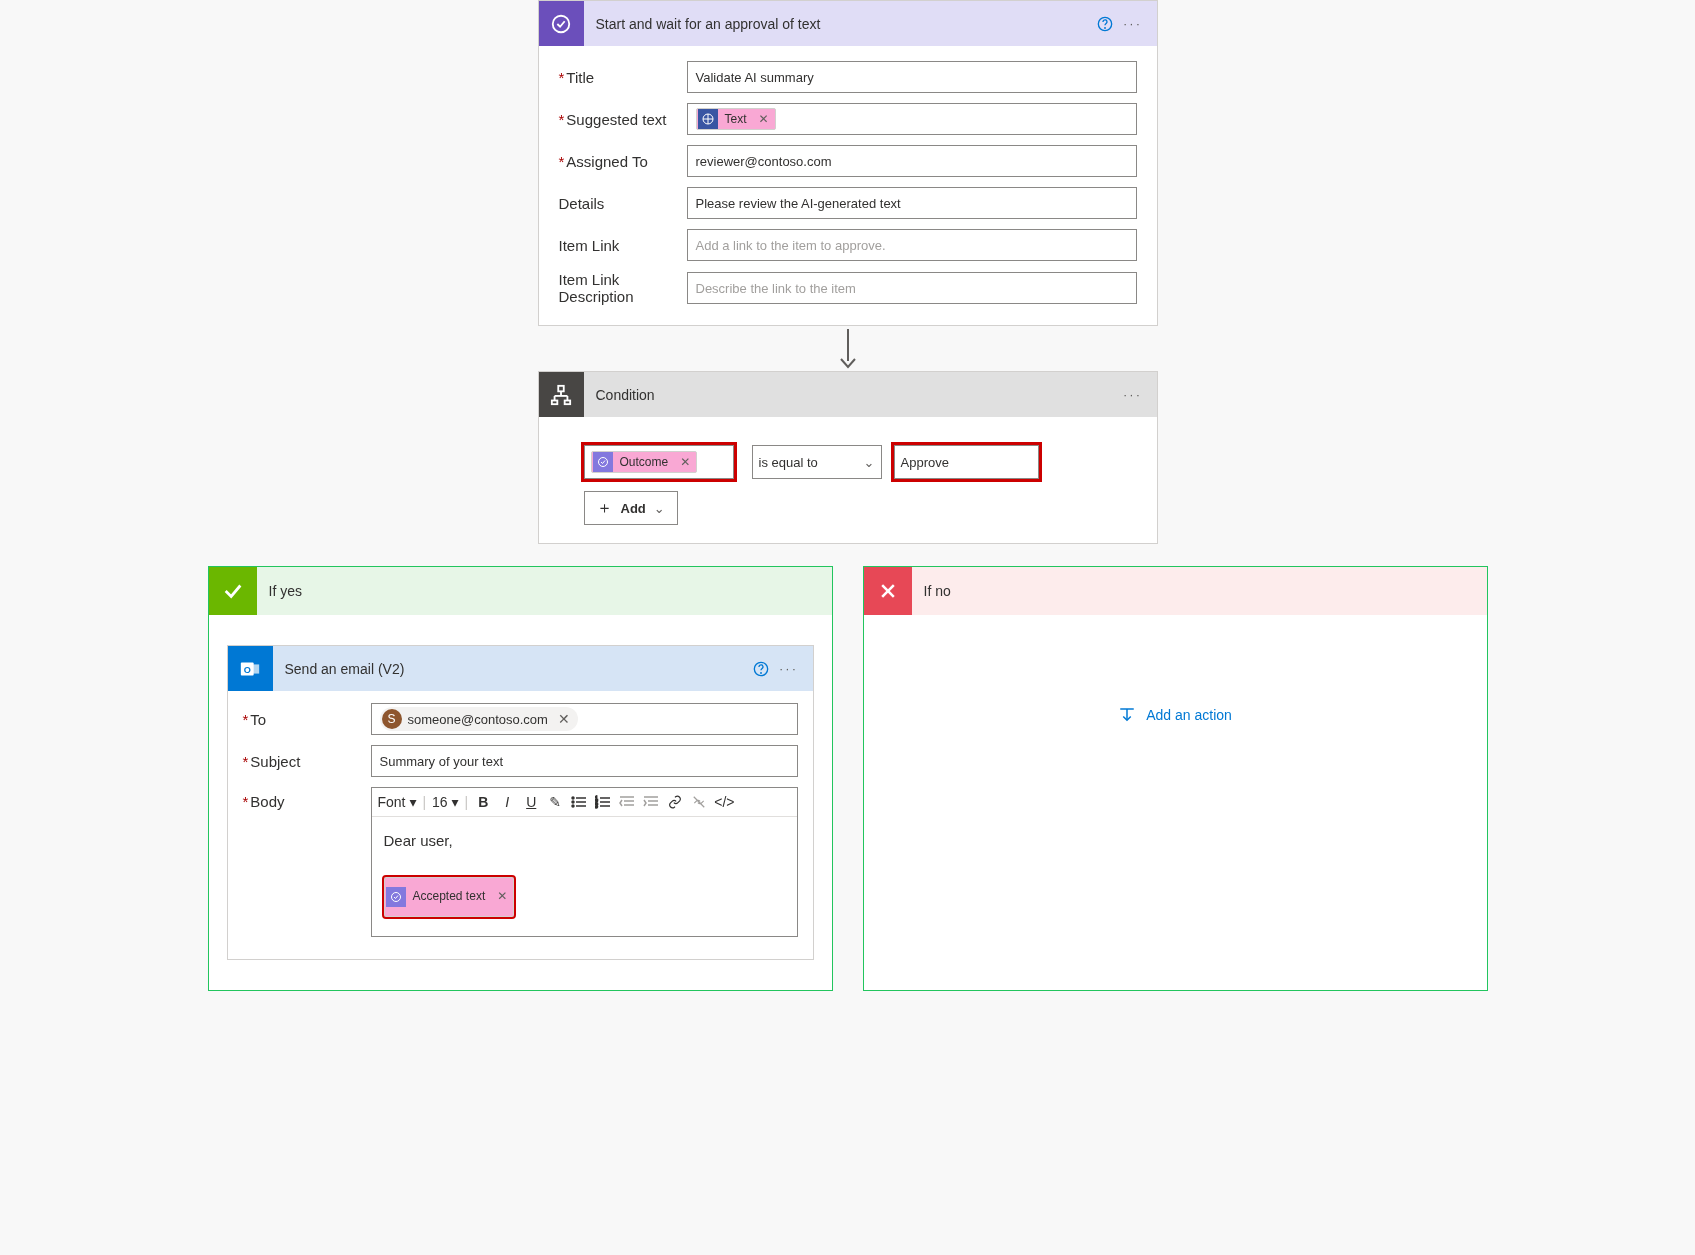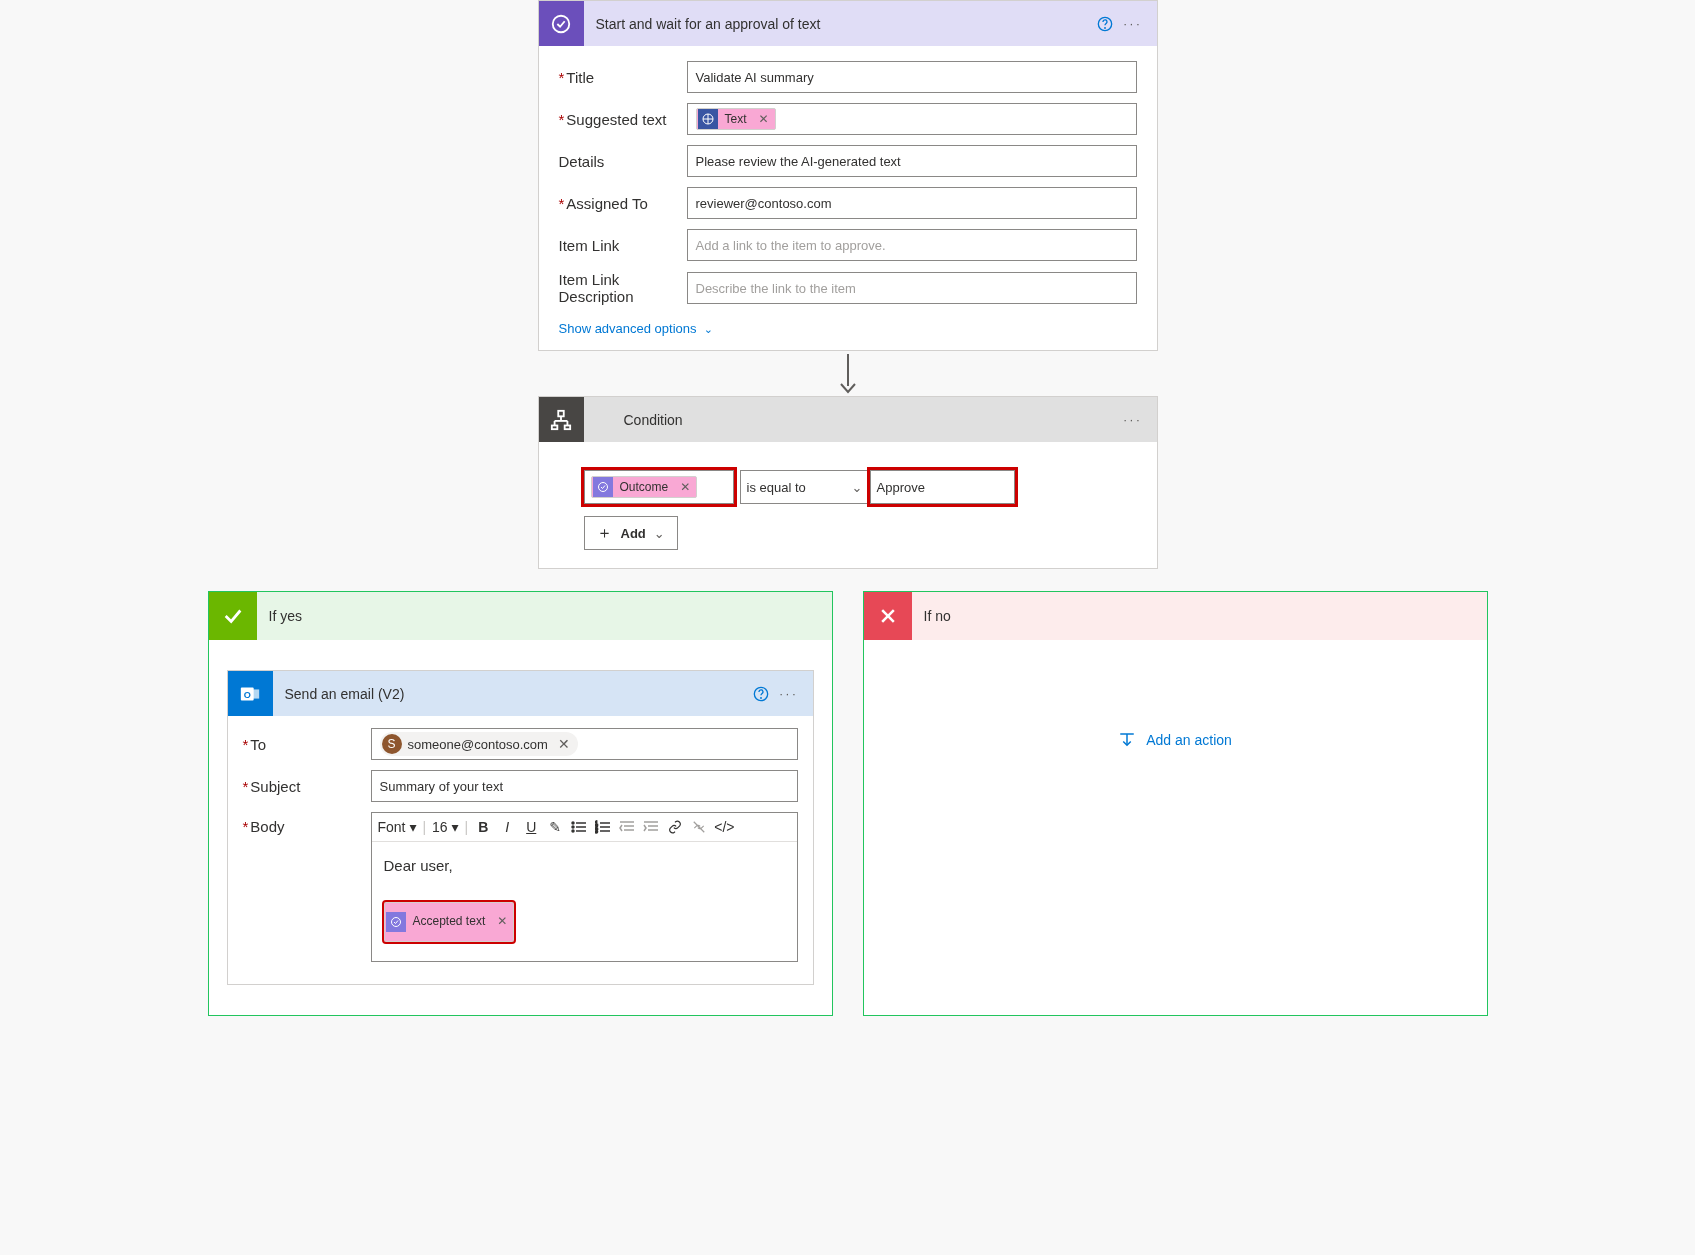--- a/index.html
+++ b/index.html
@@ -105,21 +105,21 @@
   
   .v-arrow {
     height: 45px;
     display: flex;
     align-items: center;
     justify-content: center;
     color: #605e5c;
   }
 
   
-  .cond-row { display: flex; align-items: stretch; gap: 0; margin-bottom: 12px; padding-left: 25px; }
+  .cond-row { display: flex; align-items: stretch; gap: 12px; margin-bottom: 12px; padding-left: 25px; }
   .cond-box {
     border: 1px solid #8a8886;
     height: 34px;
     display: flex;
     align-items: center;
     padding: 0 6px;
     background: #fff;
   }
   .redbox { outline: 3px solid #cc0000; outline-offset: 0; }
   .add-btn {
@@ -204,21 +204,21 @@
   }
   .redbox-tight { outline: 2px solid #cc0000; outline-offset: 0; }
 
   .add-action {
     display: inline-flex; align-items: center; gap: 10px;
     color: #0078d4; cursor: pointer; font-size: 14px;
   }
 
   .approval-header { background: #e0ddf6; }
   .approval-header .hicon { background: #6b4fbb; }
-  .condition-header { background: #e0e0e0; gap: 28px; }
+  .condition-header { background: #e0e0e0; }
   .condition-header .hicon { background: #484644; }
 </style>
 </head>
 <body>
 
 <div class="canvas">
   <div class="centered-col">
 
     <div class="card" style="width:620px;">
       <div class="header approval-header">
@@ -255,47 +255,42 @@
                     <circle cx="12" cy="12" r="10" fill="none" stroke="#fff" stroke-width="2"></circle>
                     <path d="M12 2v20M2 12h20" stroke="#fff" stroke-width="2"></path>
                   </svg>
               </span>
               <span class="tlabel">Text</span>
               <span class="tx">✕</span>
             </span>
           </div>
         </div>
         <div class="field-row">
+          <div class="field-label req">Assigned To</div>
+          <div class="field-input">
+              <span>reviewer@contoso.com</span>
+            </div>
+        </div>
+        <div class="field-row">
           <div class="field-label">Details</div>
           <div class="field-input">
               <span>Please review the AI-generated text</span>
-            </div>
-        </div>
-        <div class="field-row">
-          <div class="field-label req">Assigned To</div>
-          <div class="field-input">
-              <span>reviewer@contoso.com</span>
             </div>
         </div>
         <div class="field-row">
           <div class="field-label">Item Link</div>
           <div class="field-input">
               <span class="placeholder">Add a link to the item to approve.</span>
             </div>
         </div>
         <div class="field-row">
           <div class="field-label">Item Link Description</div>
           <div class="field-input">
               <span class="placeholder">Describe the link to the item</span>
             </div>
-        </div>
-        <div style="padding:6px 0 4px 0;">
-          <span class="link">
-            <span>Show advanced options</span>&nbsp;&nbsp;<span style="font-size:11px;">⌄</span>
-          </span>
         </div>
       </div>
     </div>
 
     <div class="v-arrow">
       <svg width="22" height="40" viewBox="0 0 22 40" stroke="#605e5c" fill="none" stroke-width="2">
         <line x1="11" y1="0" x2="11" y2="32"></line>
           <path d="M4 30l7 8 7-8"></path>
       </svg>
     </div>

